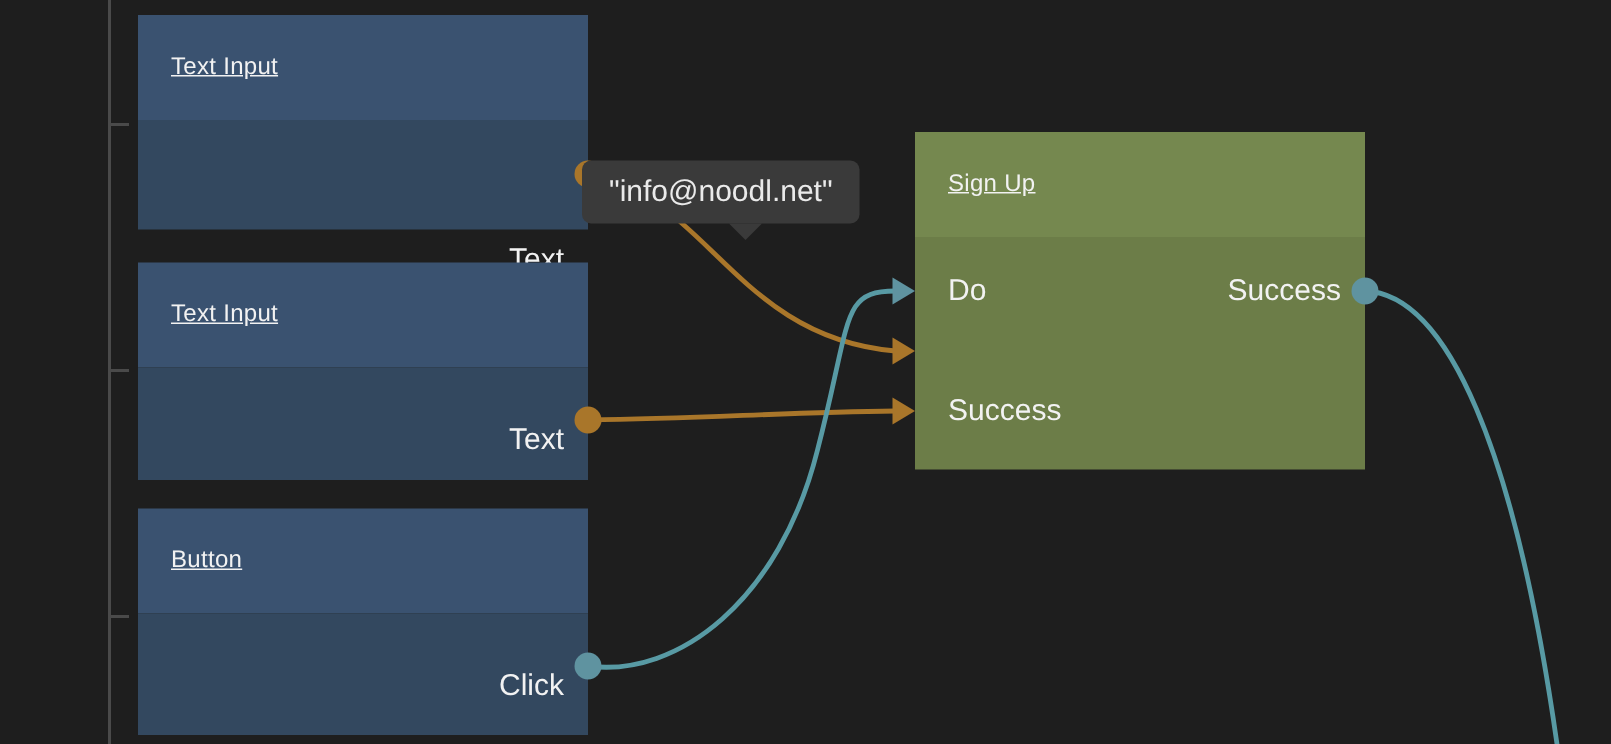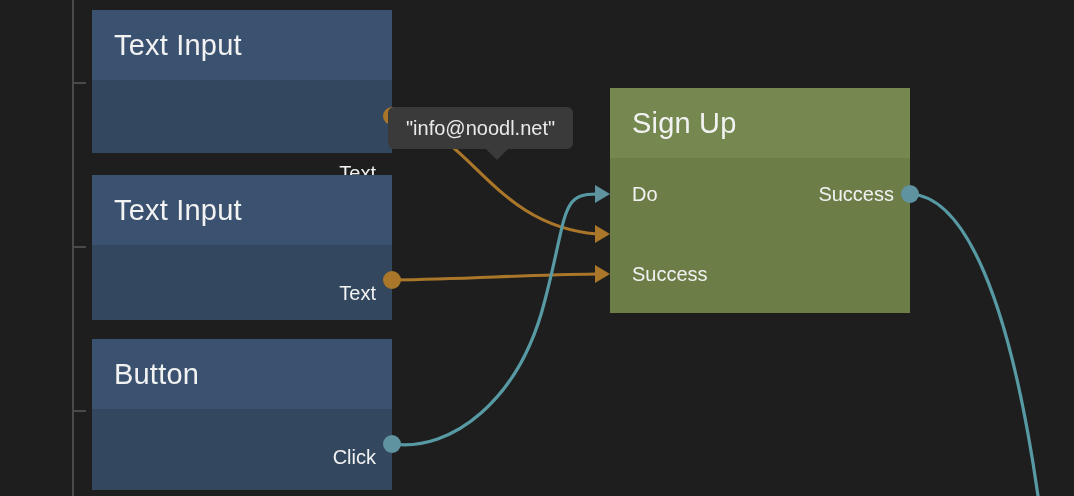--- a/index.html
+++ b/index.html
@@ -36,24 +36,25 @@
     position: absolute;
     overflow: visible;
   }
   .node-header {
     height: 70px;
     display: flex;
     align-items: center;
     padding-left: 22px;
   }
   .node-title {
-    font-size: 29px;
+    font-size: 16px;
     color: #f2f2f2;
     letter-spacing: .2px;
     white-space: nowrap;
+    text-decoration: underline;
   }
   .node-body {
     position: relative;
   }
 
   .node.blue .node-header { background: #3a5270; }
   .node.blue .node-body   { background: #33485f; }
   .node.green .node-header { background: #75884f; }
   .node.green .node-body   { background: #6c7d48; }
 

